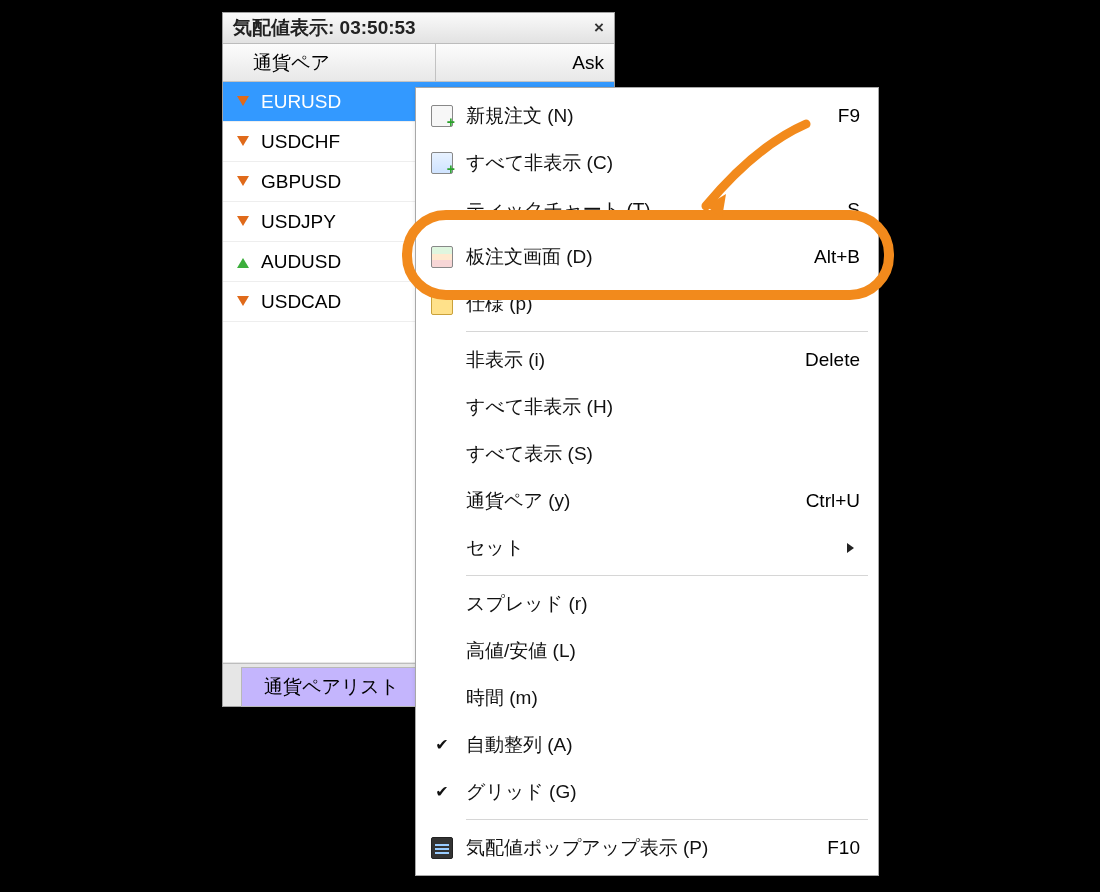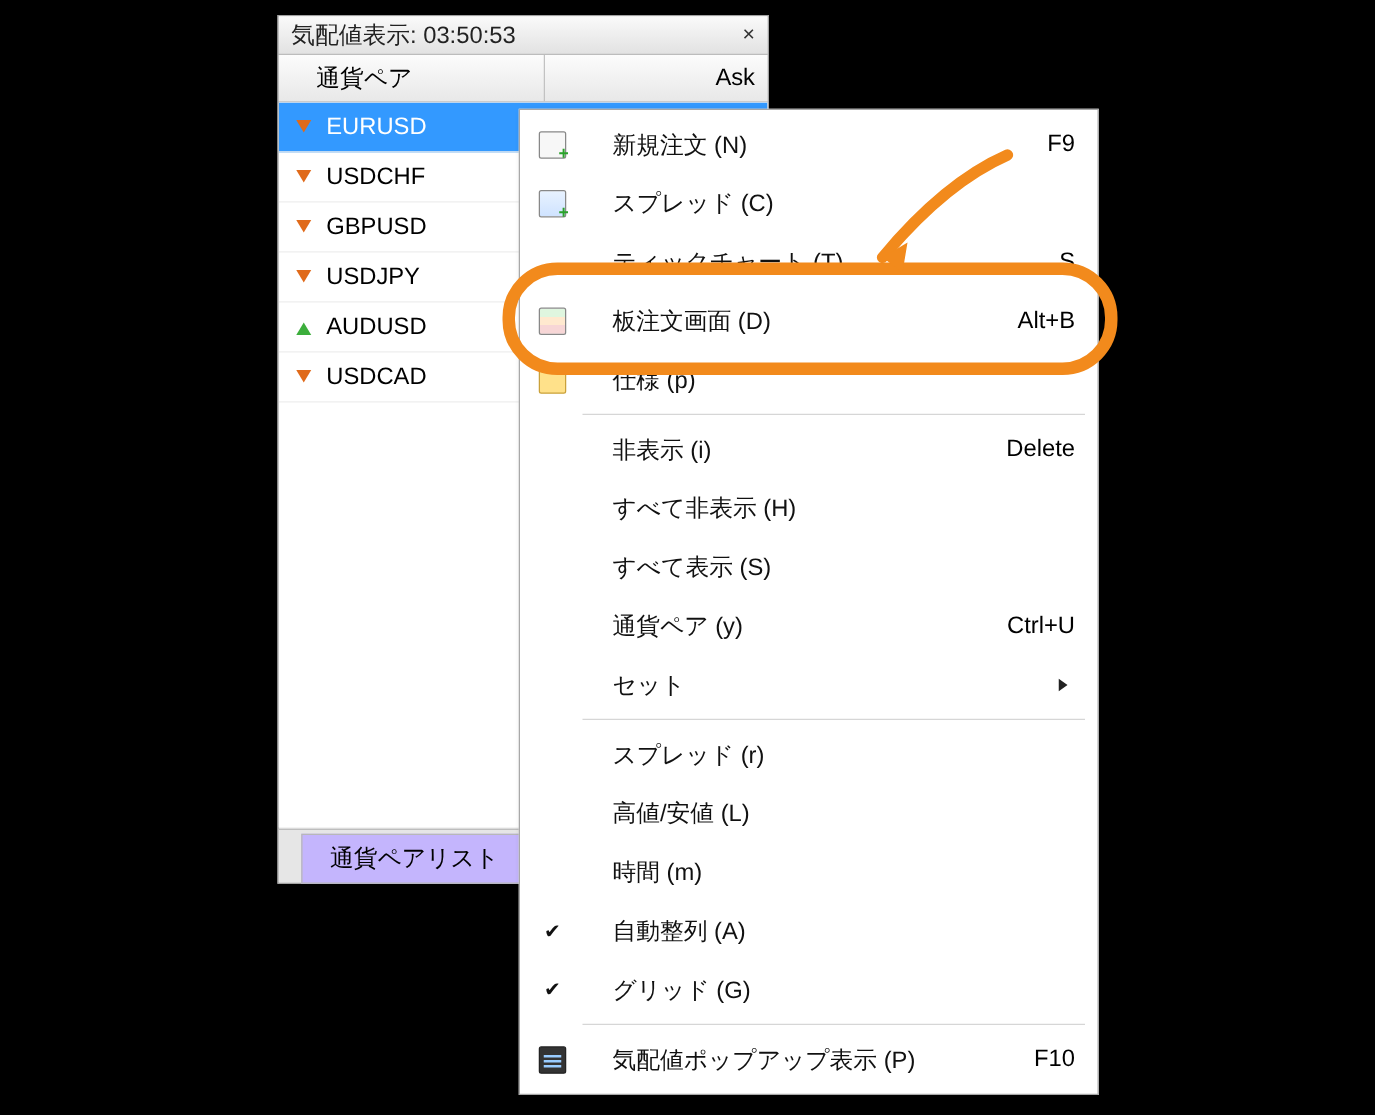--- a/index.html
+++ b/index.html
@@ -21,20 +21,21 @@
     background: #e6e6e6;
     border: 1px solid #a0a0a0;
   }
   .titlebar {
     height: 31px;
     background: linear-gradient(#fafafa,#e2e2e2);
     display: flex;
     align-items: center;
     padding: 0 6px 0 10px;
     border-bottom: 1px solid #bcbcbc;
+    font-weight: bold;
   }
   .titlebar .title { flex: 1; color: #222; font-size: 19px; }
   .close-btn {
     width: 18px; height: 18px; display: flex; align-items: center; justify-content: center;
     font-family: Arial,sans-serif;
     font-size: 17px; color: #333; cursor: pointer;
   }
   .header-row {
     height: 38px; display: flex; border-bottom: 1px solid #c2c2c2;
     background: linear-gradient(#fcfcfc,#e8e8e8);
@@ -93,21 +94,21 @@
     padding: 4px 2px;
   }
   .mi {
     display: flex; align-items: center;
     height: 47px;
     padding: 0 16px 0 0;
   }
   .mi .ic {
     width: 48px; display: flex; align-items: center; justify-content: center;
   }
-  .mi .lbl { flex: 1; color: #111; margin-left: 24px; }
+  .mi .lbl { flex: 1; color: #111; }
   .mi .hk { color: #000000; min-width: 90px; text-align: right; }
   .sep { height: 1px; background: #d6d6d6; margin: 4px 8px 4px 48px; }
   .check::before {
     content: "✔"; font-size: 16px; color: #111;
   }
   .tri { width:0;height:0;border-top:5px solid transparent;border-bottom:5px solid transparent;border-left:7px solid #222; margin-left:auto; margin-right:6px; }
 
   
   .ico { width:22px;height:22px;border:1px solid #888;background:#f7f7f7;display:inline-block;position:relative;border-radius:2px; }
   .ico.new::after { content:"+";position:absolute;right:-3px;bottom:-4px;font-size:14px;color:#2aa12a;font-weight:bold; }
@@ -183,21 +184,21 @@
       <span class="ic">
         <span class="ico new"></span>
       </span>
       <span class="lbl">新規注文 (N)</span>
       <span class="hk">F9</span>
     </div>
     <div class="mi">
       <span class="ic">
         <span class="ico chart"></span>
       </span>
-      <span class="lbl">スプレッド (C)</span>
+      <span class="lbl">すべて非表示 (C)</span>
       <span class="hk"></span>
     </div>
     <div class="mi">
       <span class="ic"></span>
       <span class="lbl">ティックチャート (T)</span>
       <span class="hk">S</span>
     </div>
     <div class="mi">
       <span class="ic">
         <span class="ico dom"></span>

